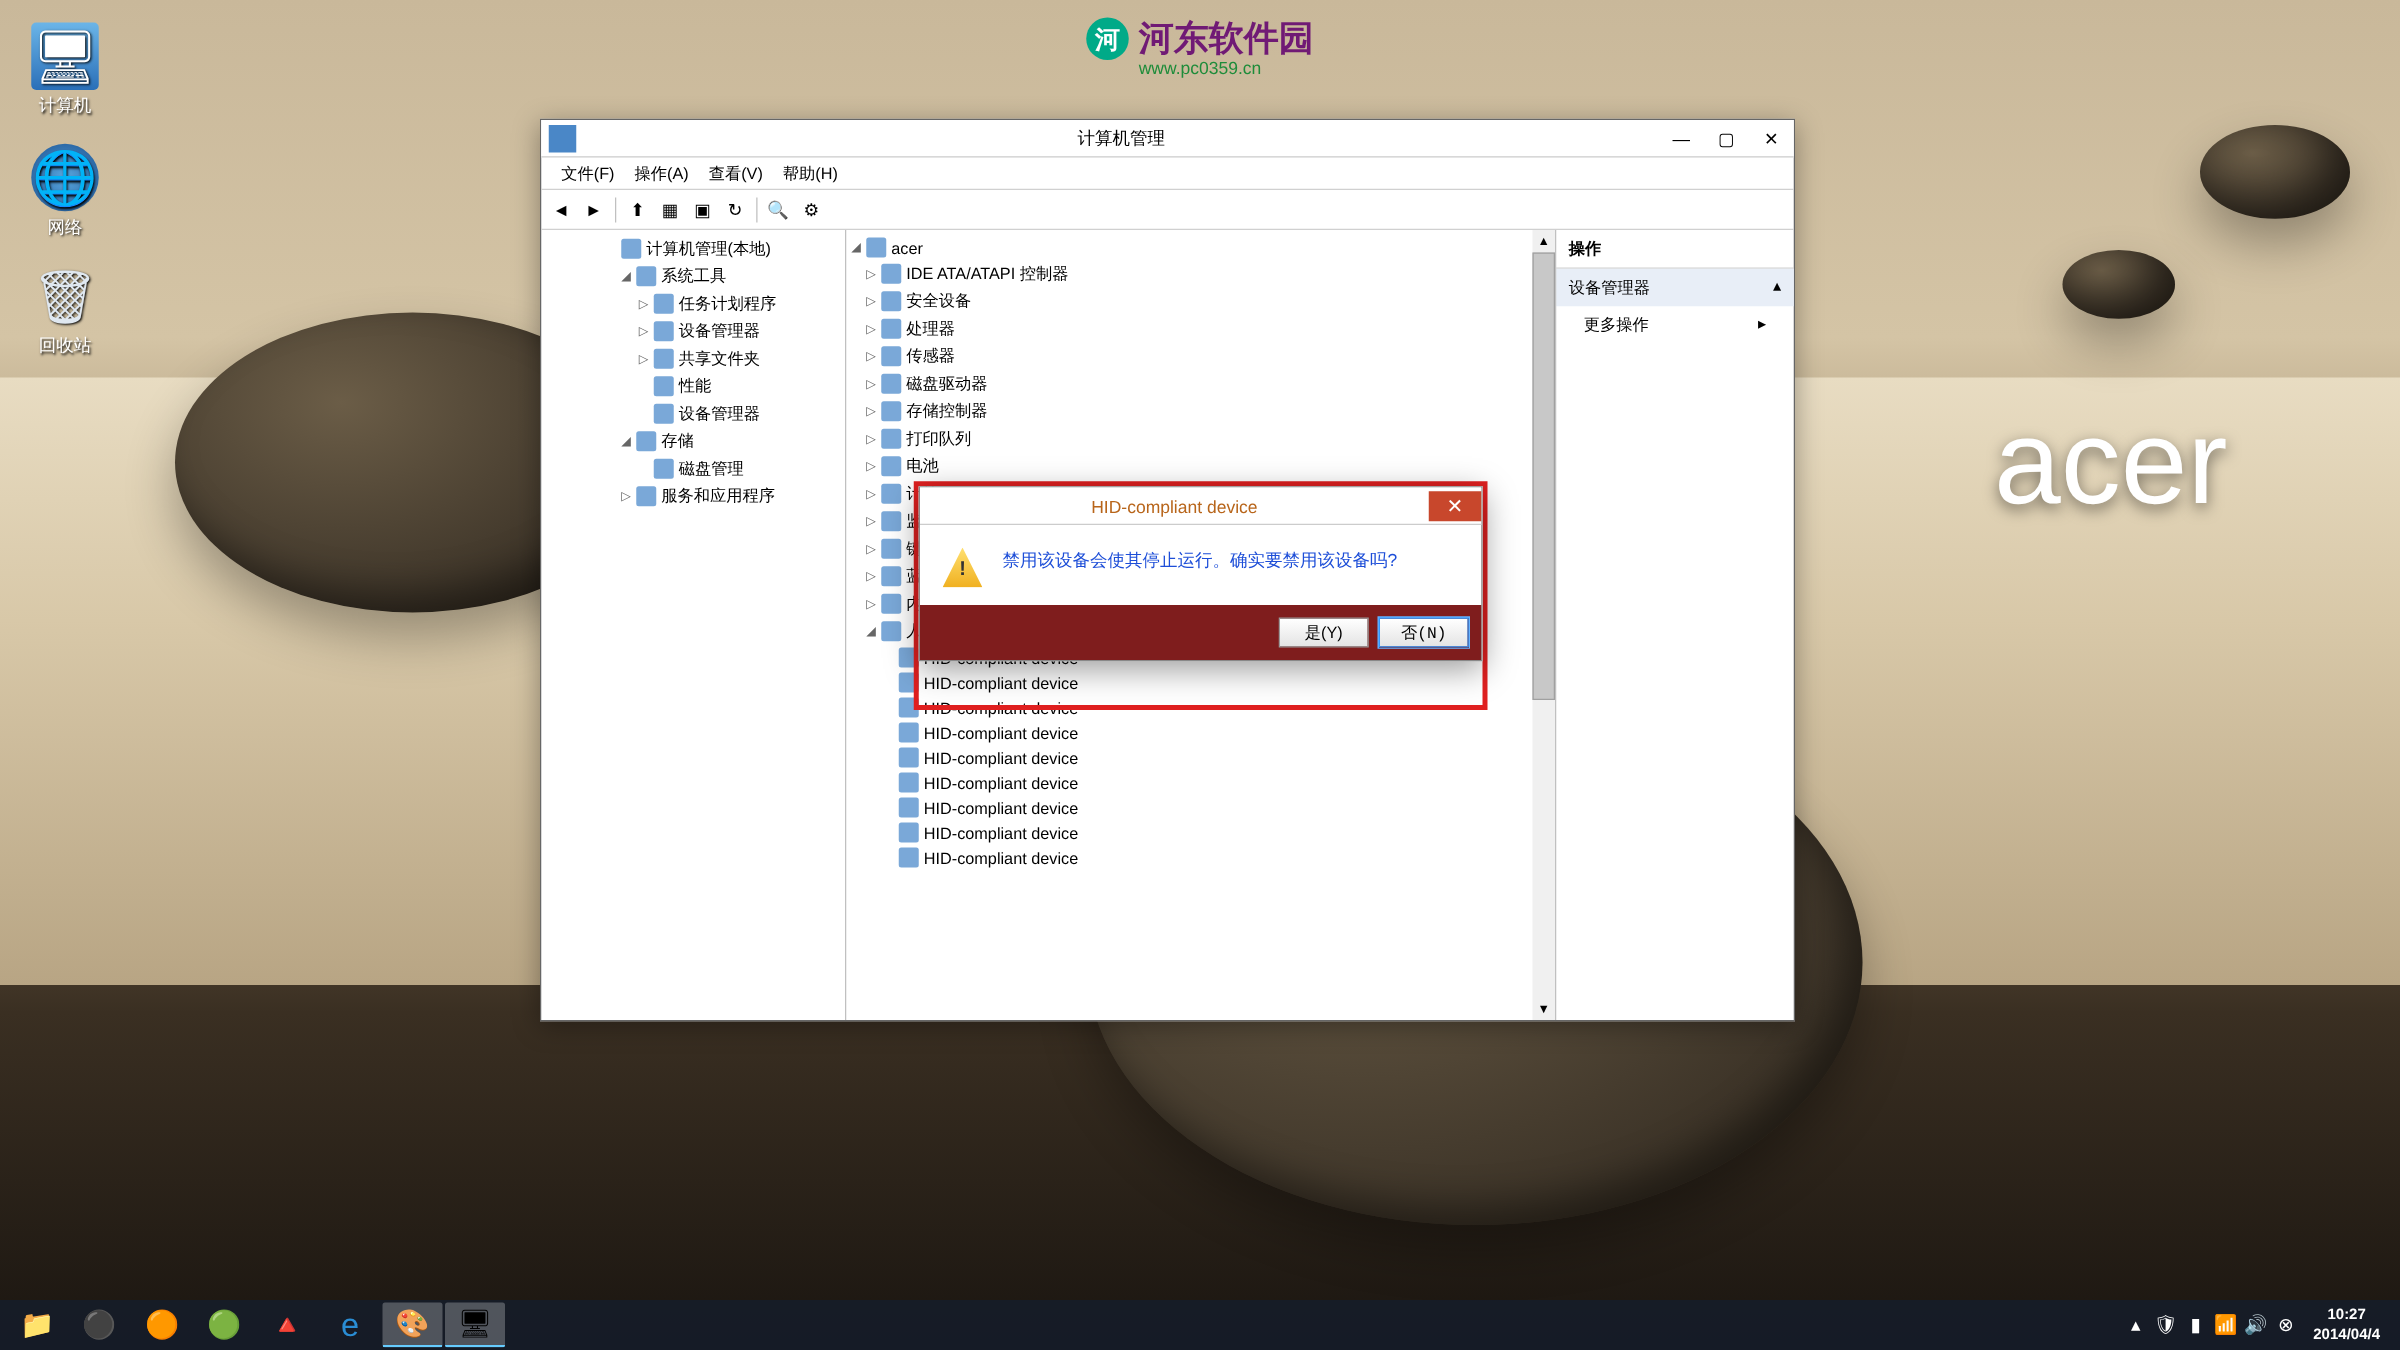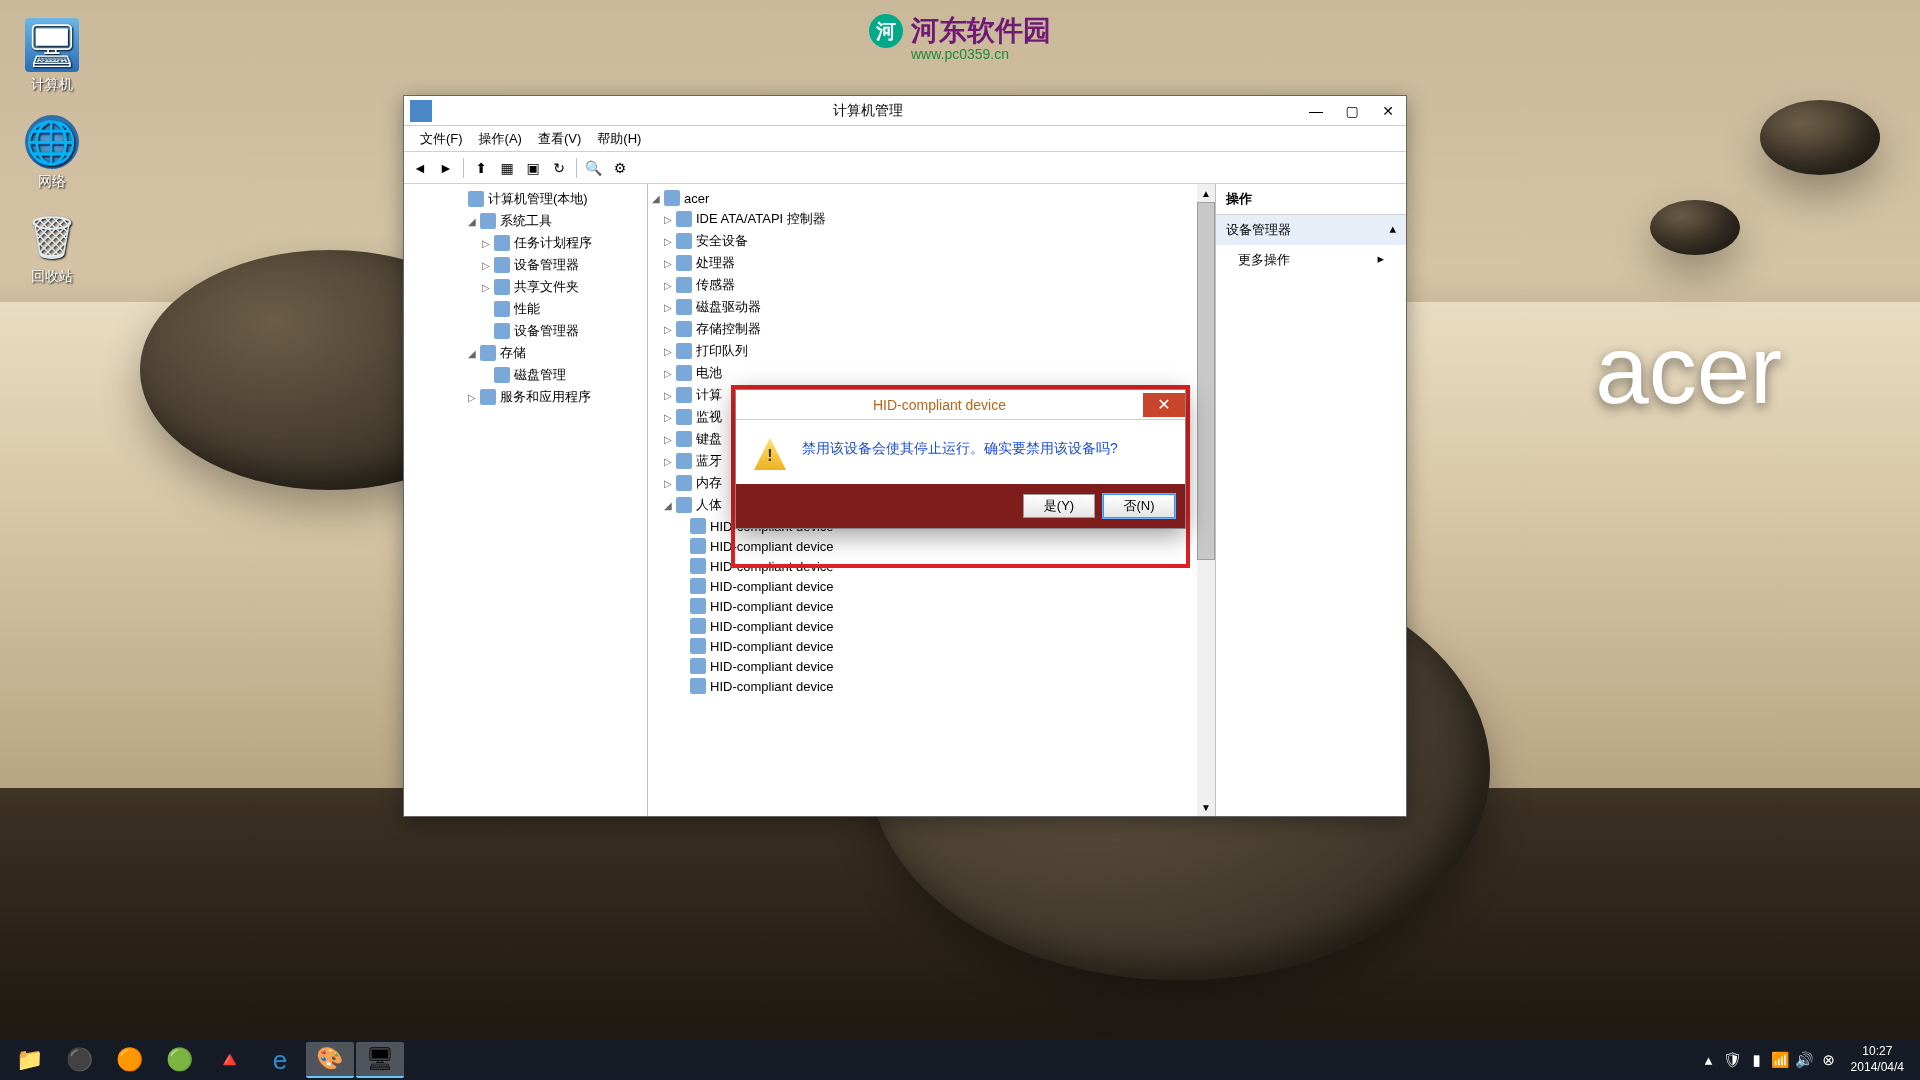--- a/index.html
+++ b/index.html
@@ -20,24 +20,24 @@
 .desktop-icon .glyph { width:54px; height:54px; margin:0 auto 4px; display:flex; align-items:center; justify-content:center; font-size:42px;}
 .di-computer { left:12px; top:18px;} .di-computer .glyph{background:linear-gradient(#6bb5e8,#2a6fb8);border-radius:4px;}
 .di-network { left:12px; top:115px;} .di-network .glyph{background:radial-gradient(circle,#5aa8e0,#1a5090);border-radius:50%;}
 .di-recycle { left:12px; top:210px;} .di-recycle .glyph{color:#e0e8f0;}
 
 .taskbar { position:absolute; left:0; right:0; bottom:0; height:40px; background:rgba(20,30,45,.75); display:flex; align-items:center; padding:0 6px;}
 .tb-item { width:48px; height:36px; margin-right:2px; display:flex; align-items:center; justify-content:center; font-size:22px; cursor:pointer; border-radius:2px;}
 .tb-item.active { background:rgba(255,255,255,.25); border-bottom:2px solid #6cf;}
 .tray { margin-left:auto; display:flex; align-items:center; color:#fff; font-size:12px;}
 .tray-icon { width:24px; display:flex; justify-content:center; font-size:15px;}
-.clock { text-align:center; padding:0 10px; line-height:1.3;}
+.clock { text-align:center; padding:0 10px; line-height:1.3;font-weight:bold;}
 
 .window { position:absolute; background:#fff; border:1px solid #666; box-shadow:0 4px 20px rgba(0,0,0,.35); }
-.mgmt { left:403px; top:95px; width:1004px; height:722px; }
+.mgmt { left:432px; top:95px; width:1004px; height:722px; }
 .titlebar { height:30px; background:#fff; display:flex; align-items:center; border-bottom:1px solid #ccc; }
 .title-icon { width:22px; height:22px; margin:0 6px; background:#4a87c7; }
 .title-text { flex:1; text-align:center; font-size:14px; }
 .win-btn { width:36px; height:24px; display:flex; align-items:center; justify-content:center; font-size:14px; cursor:pointer;}
 .menubar { height:26px; display:flex; align-items:flex-end; padding:0 8px; font-size:13px; border-bottom:1px solid #d0d0d0;}
 .menu-item { padding:3px 8px; cursor:pointer;}
 .toolbar { height:32px; display:flex; align-items:center; padding:0 4px; border-bottom:1px solid #d0d0d0; gap:2px;}
 .tool-btn { width:24px; height:24px; display:flex; align-items:center; justify-content:center; font-size:14px; cursor:pointer; border:1px solid transparent;}
 .tool-sep { width:1px; height:20px; background:#c0c0c0; margin:0 3px;}
 
@@ -63,21 +63,21 @@
 .dlg { position:absolute; left:735px; top:389px; width:451px; background:#fff; border:1px solid #888; box-shadow:0 6px 25px rgba(0,0,0,.4);}
 .dlg-title { height:30px; background:#fff; display:flex; align-items:center; border-bottom:1px solid #ccc;}
 .dlg-title-text { flex:1; text-align:center; font-size:14px; color:#b8651a;}
 .dlg-close { width:42px; height:24px; background:#c8472c; color:#fff; display:flex; align-items:center; justify-content:center; cursor:pointer;}
 .dlg-body { padding:18px 18px 14px; display:flex; gap:16px; }
 .dlg-icon { width:32px; height:32px; background:linear-gradient(#ffe070,#f0b020); clip-path:polygon(50% 0,100% 100%,0 100%); position:relative;}
 .dlg-icon::after{content:"!";position:absolute;left:50%;top:55%;transform:translate(-50%,-50%);font-weight:bold;color:#333;}
 .dlg-msg { color:#1d4ed8; font-size:14px; line-height:1.5;}
 .dlg-buttons { background:#7f1d1d; padding:10px; display:flex; justify-content:flex-end; gap:8px;}
 .dlg-btn { width:72px; height:24px; font-size:13px; border:1px solid #999; background:linear-gradient(#fff,#e4e4e4); cursor:pointer;}
-.dlg-btn.focus { border:1px solid #3399ff; box-shadow:0 0 0 1px #66b3ff;}
+.dlg-btn.focus { border:1px solid #3399ff; box-shadow:0 0 0 1px #66b3ff;font-family:Liberation Mono, monospace;}
 </style>
 </head>
 <body>
 
 <div class="wallpaper">
   <div class="water"></div>
   <div class="stone stone1"></div>
   <div class="stone stone2"></div>
   <div class="stone stone3"></div>
   <div class="stone stone4"></div>

